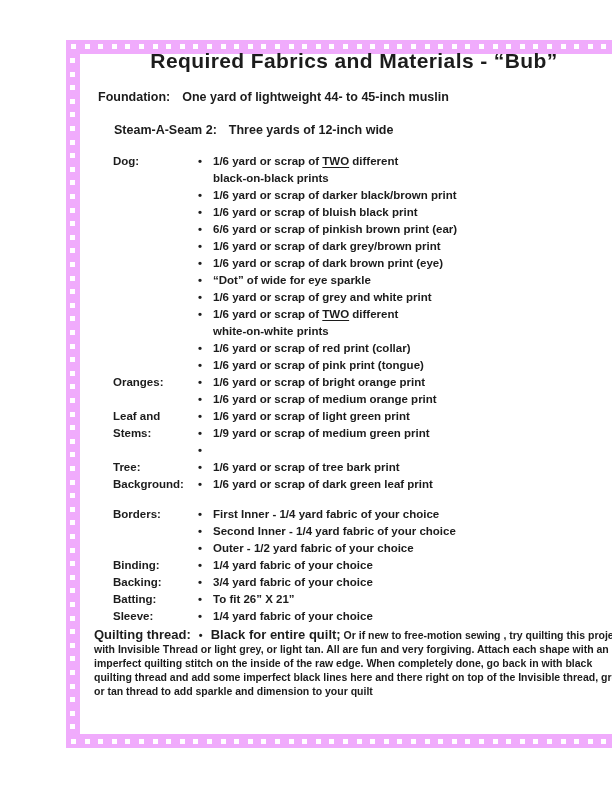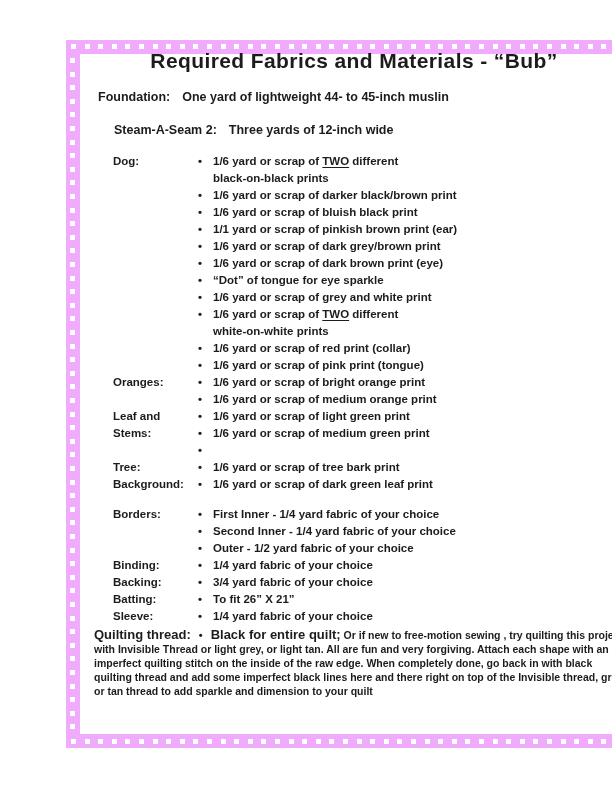--- a/index.html
+++ b/index.html
@@ -84,36 +84,36 @@
           <span class="txt"><span>1/6 yard or scrap of darker black/brown print</span></span>
         </div>
         <div class="row">
           <span class="lab"></span>
           <span class="bul">•</span>
           <span class="txt"><span>1/6 yard or scrap of bluish black print</span></span>
         </div>
         <div class="row">
           <span class="lab"></span>
           <span class="bul">•</span>
-          <span class="txt"><span>1/1 yard or scrap of pinkish brown print (ear)</span></span>
+          <span class="txt"><span>6/6 yard or scrap of pinkish brown print (ear)</span></span>
         </div>
         <div class="row">
           <span class="lab"></span>
           <span class="bul">•</span>
           <span class="txt"><span>1/6 yard or scrap of dark grey/brown print</span></span>
         </div>
         <div class="row">
           <span class="lab"></span>
           <span class="bul">•</span>
           <span class="txt"><span>1/6 yard or scrap of dark brown print (eye)</span></span>
         </div>
         <div class="row">
           <span class="lab"></span>
           <span class="bul">•</span>
-          <span class="txt"><span>“Dot” of tongue for eye sparkle</span></span>
+          <span class="txt"><span>“Dot” of wide for eye sparkle</span></span>
         </div>
         <div class="row">
           <span class="lab"></span>
           <span class="bul">•</span>
           <span class="txt"><span>1/6 yard or scrap of grey and white print</span></span>
         </div>
         <div class="row">
           <span class="lab"></span>
           <span class="bul">•</span>
           <span class="txt"><span>1/6 yard or scrap of </span><span class="u">TWO</span><span> different</span></span>
@@ -144,21 +144,21 @@
           <span class="txt"><span>1/6 yard or scrap of medium orange print</span></span>
         </div>
         <div class="row">
           <span class="lab">Leaf and</span>
           <span class="bul">•</span>
           <span class="txt"><span>1/6 yard or scrap of light green print</span></span>
         </div>
         <div class="row">
           <span class="lab">Stems:</span>
           <span class="bul">•</span>
-          <span class="txt"><span>1/6 yard or scrap of medium green print</span></span>
+          <span class="txt"><span>1/9 yard or scrap of medium green print</span></span>
         </div>
         <div class="row">
           <span class="lab"></span>
           <span class="bul">•</span>
         </div>
         <div class="row">
           <span class="lab">Tree:</span>
           <span class="bul">•</span>
           <span class="txt"><span>1/6 yard or scrap of tree bark print</span></span>
         </div>

